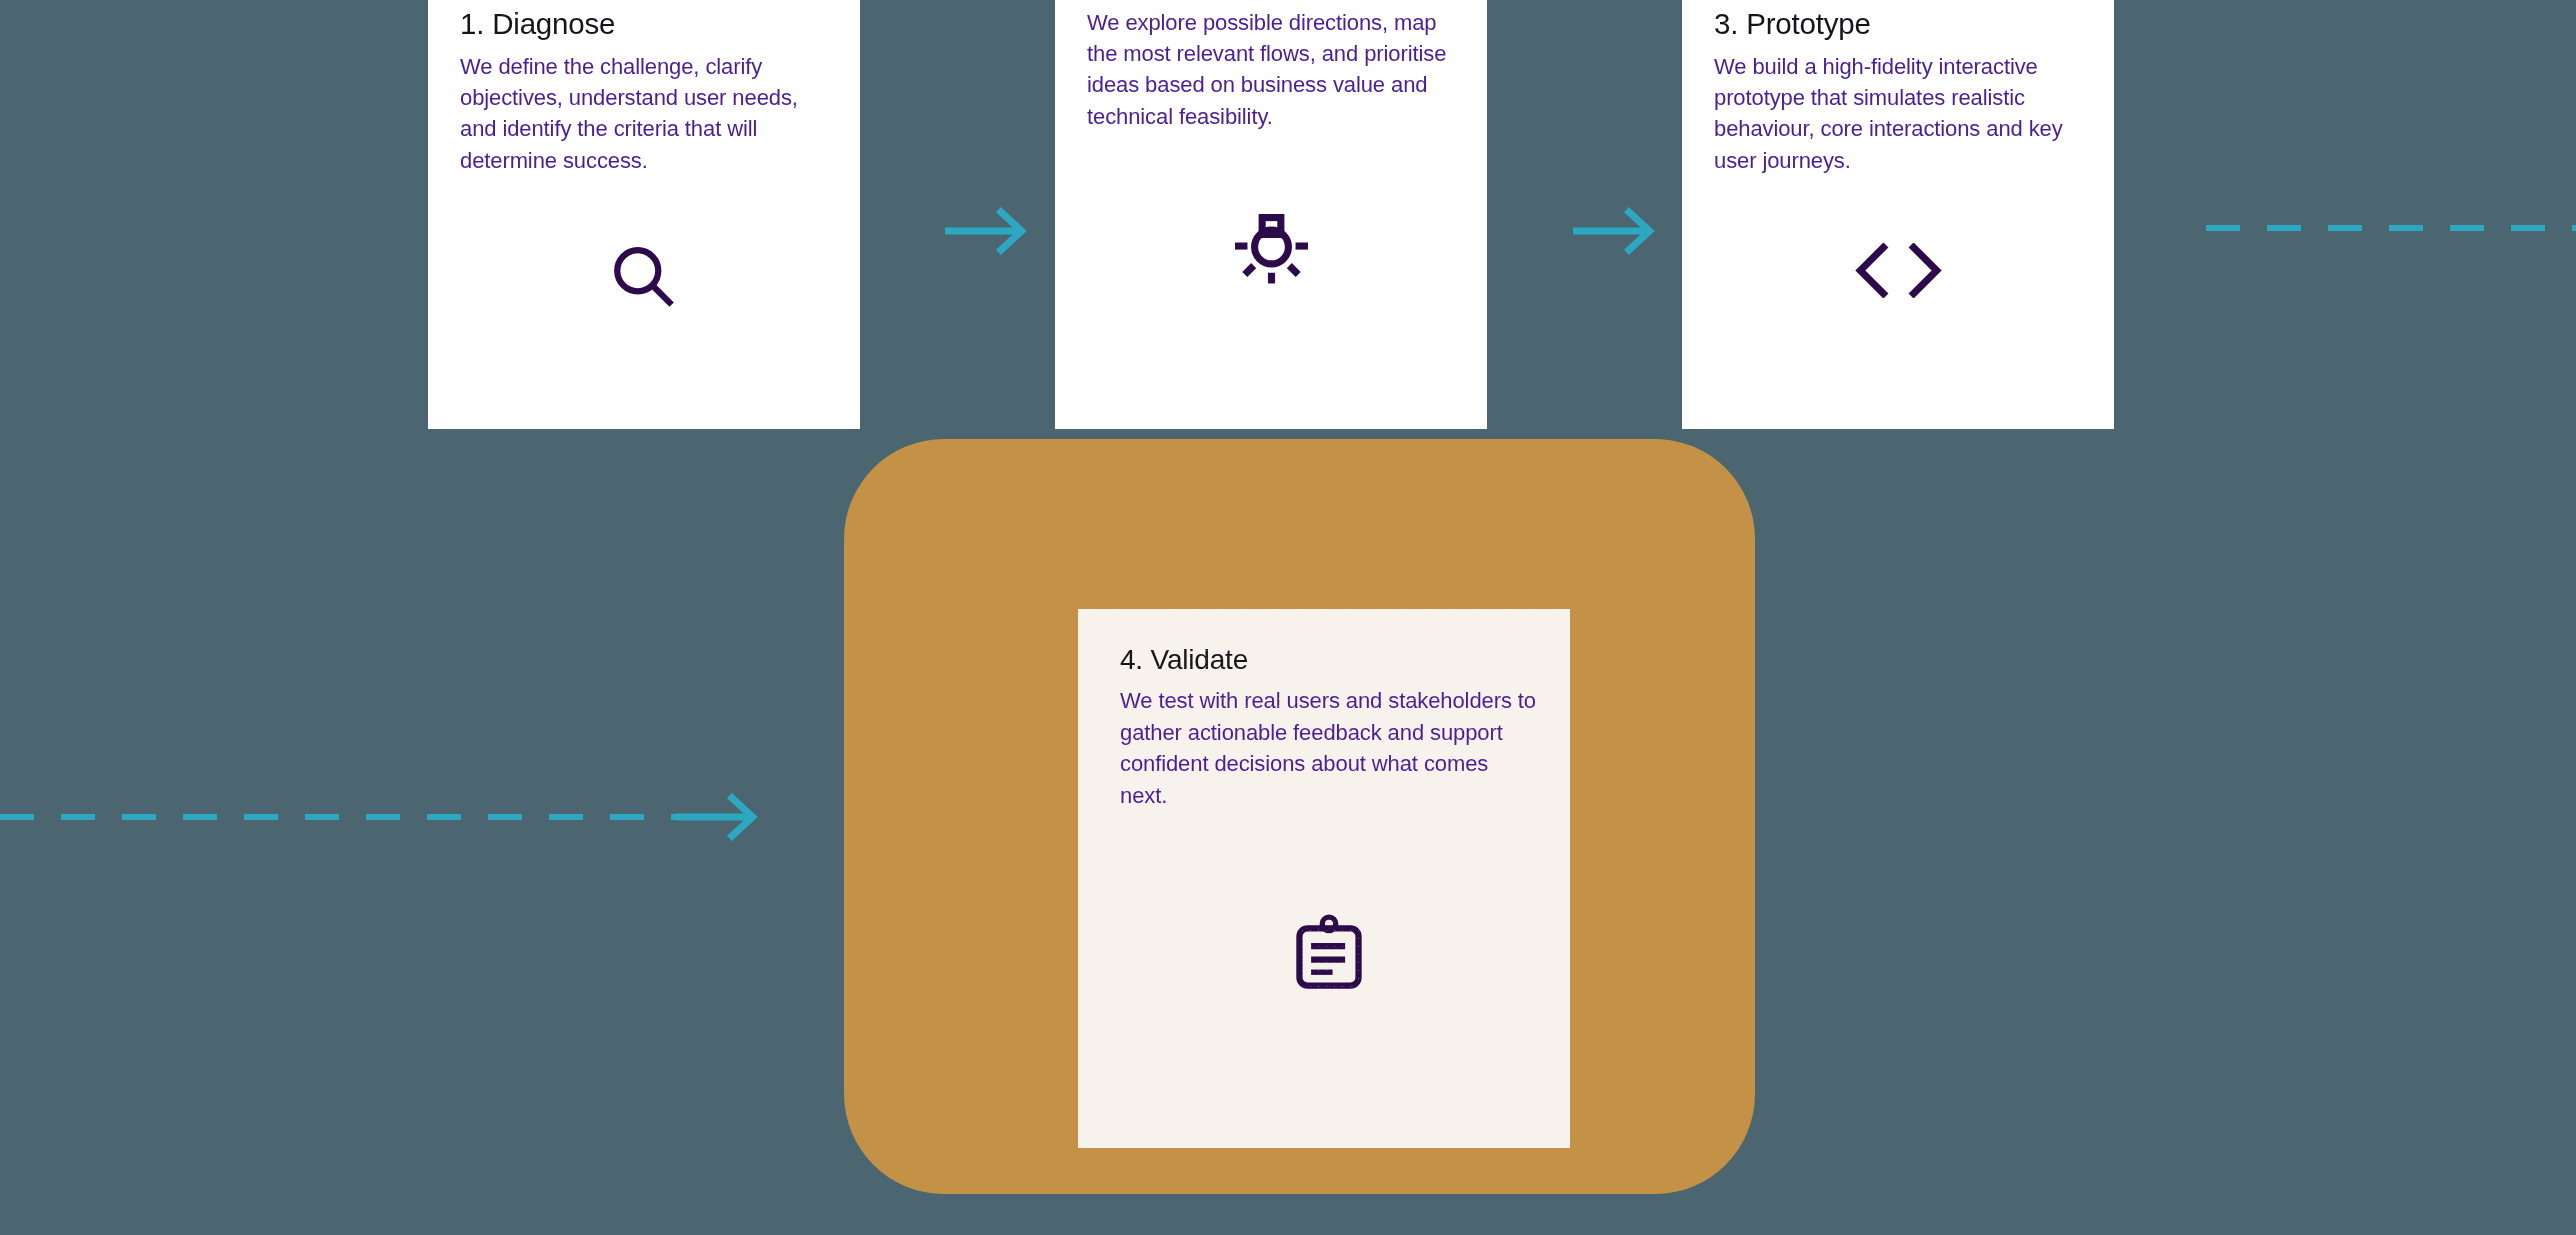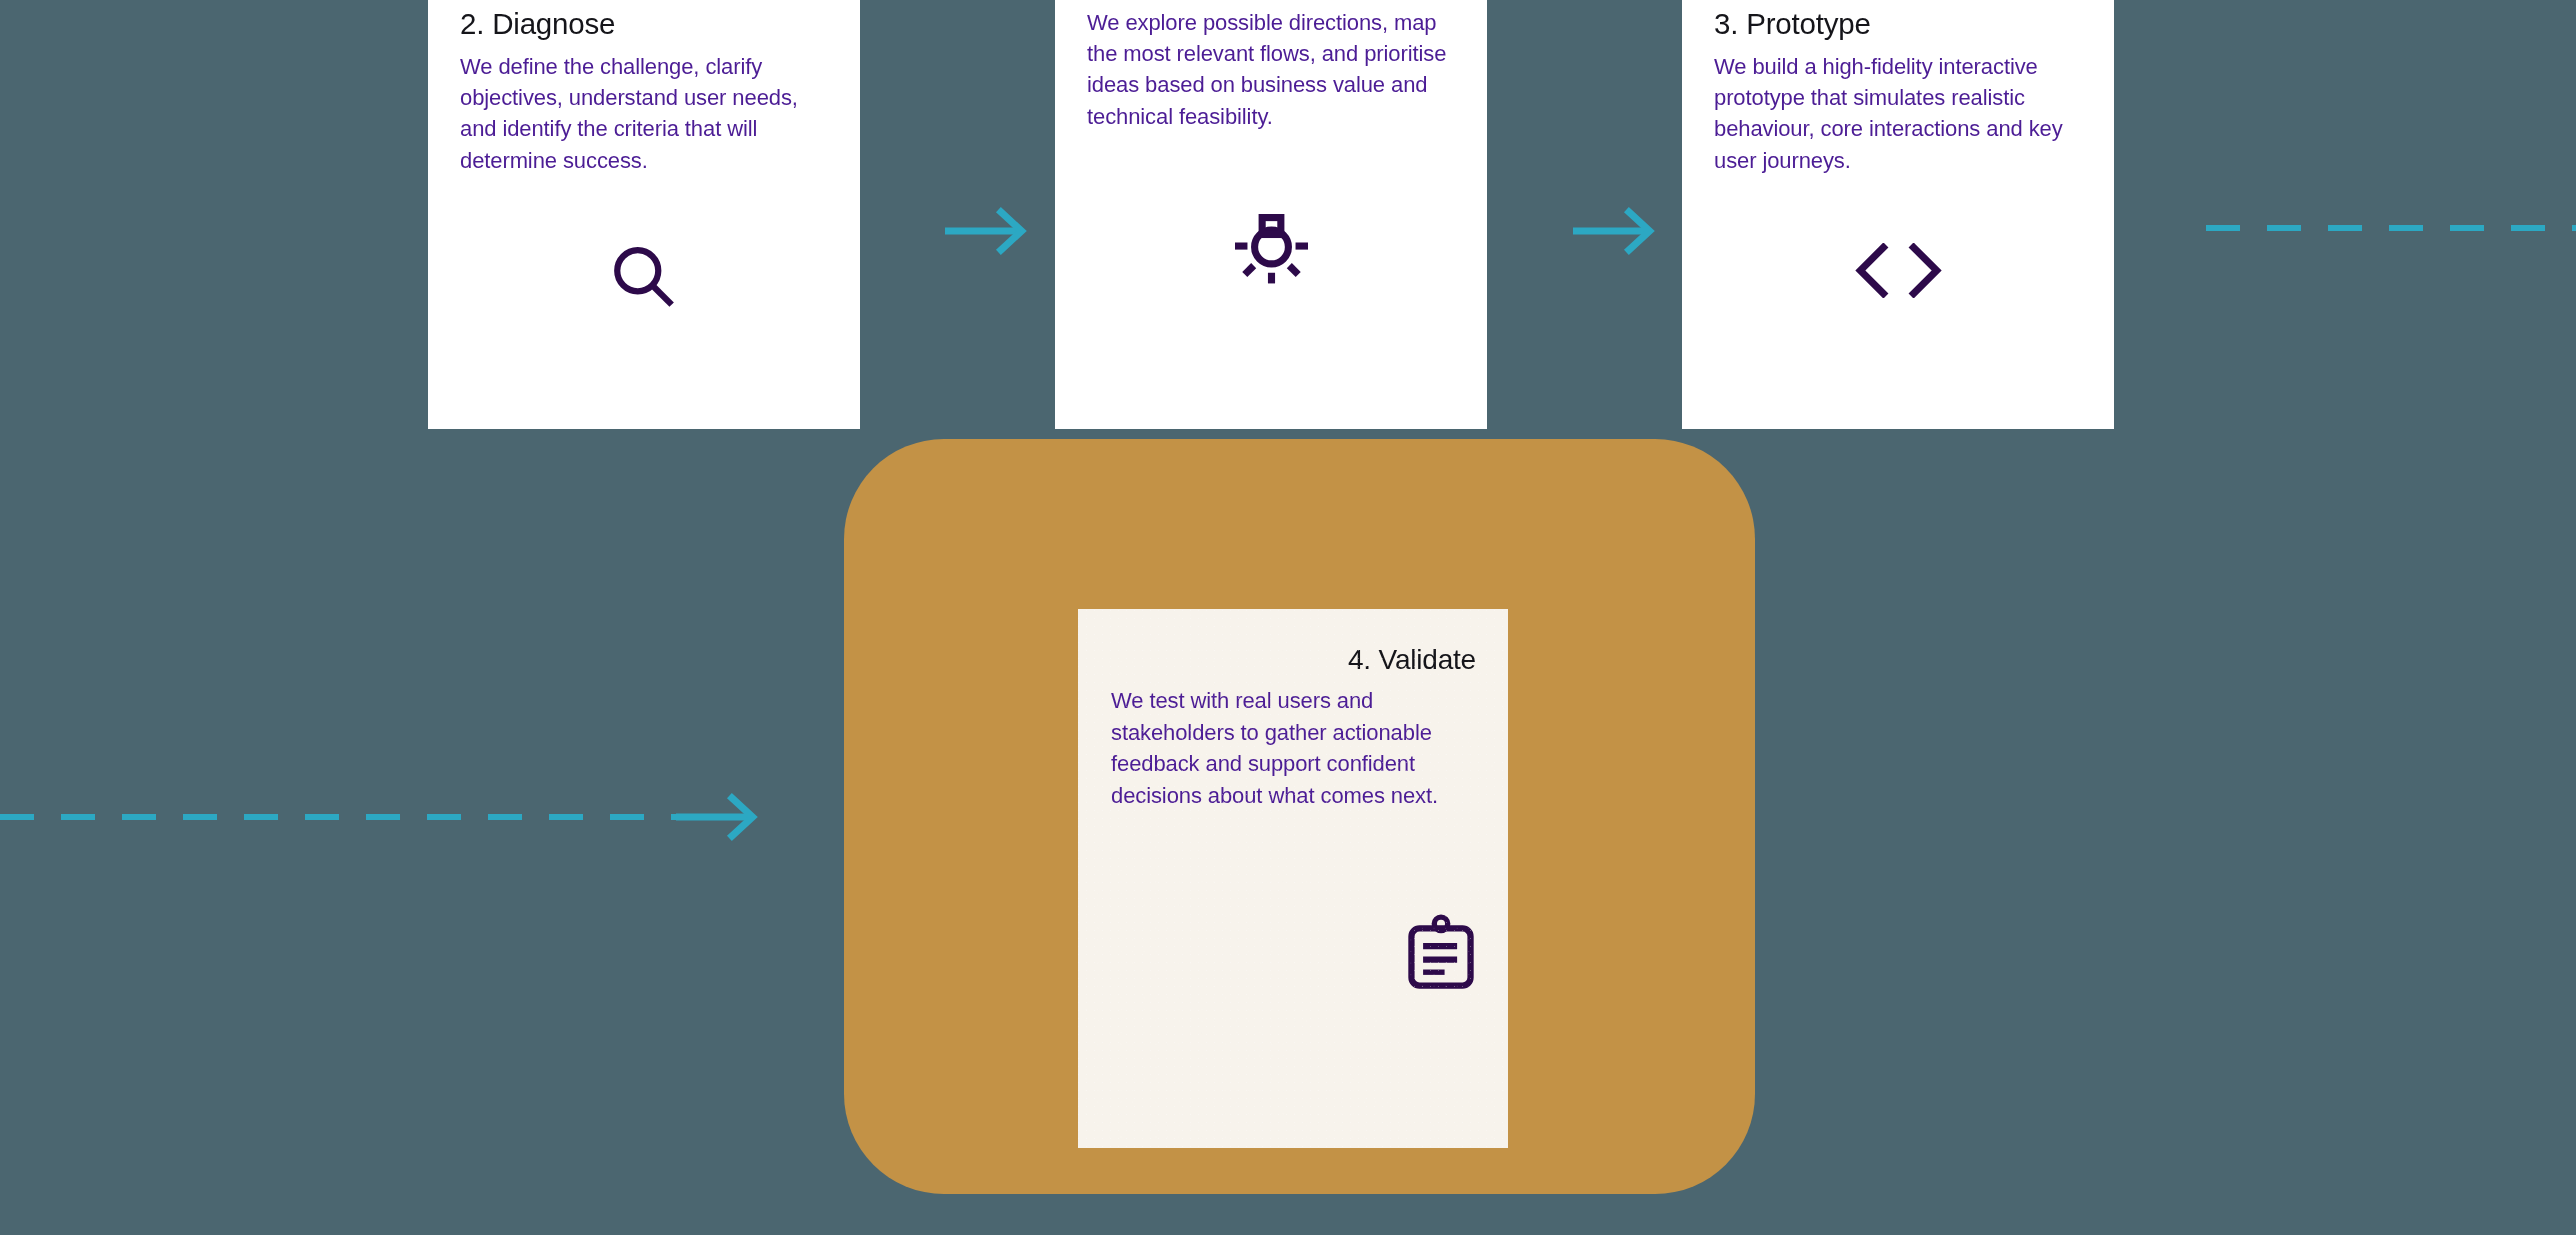--- a/index.html
+++ b/index.html
@@ -45,25 +45,24 @@
     padding: 30px 32px 0 32px;
   }
 
   .step-card.card-1 { left: 428px;  top: -23px; width: 432px; height: 452px; }
   .step-card.card-2 { left: 1055px; top: -23px; width: 432px; height: 452px; }
   .step-card.card-3 { left: 1682px; top: -23px; width: 432px; height: 452px; }
 
   .step-card.card-4 {
     left: 1078px;
     top: 609px;
-    width: 430px;
+    width: 492px;
     height: 539px;
     background: #f7f3ec;
-    padding: 34px 32px 0 33px;
-    align-items: flex-end;
+    padding: 34px 32px 0 42px;
   }
 
   .step-title {
     font-size: 29.5px;
     font-weight: 400;
     color: #15151a;
     letter-spacing: -0.2px;
     line-height: 1.18;
     margin-bottom: 9px;
     white-space: nowrap;
@@ -142,21 +141,21 @@
 
 <div class="stage">
 
   <div class="highlight-panel"></div>
 
   <div class="dashed-line dashed-right"></div>
 
   <div class="dashed-line dashed-left"></div>
 
   <div class="step-card card-1">
-    <div class="step-title">2. Diagnose</div>
+    <div class="step-title">1. Diagnose</div>
     <div class="step-desc">We define the challenge, clarify objectives, understand user needs, and identify the criteria that will determine success.</div>
     <div class="step-icon">
       <svg width="66" height="66" viewBox="0 0 74 74" fill="none" aria-hidden="true">
         <circle cx="30" cy="30" r="23" stroke="#2d0a4a" stroke-width="7"></circle>
         <line x1="46.5" y1="46.5" x2="68" y2="68" stroke="#2d0a4a" stroke-width="7" stroke-linecap="butt"></line>
       </svg>
     </div>
   </div>
 
   <div class="step-card card-2">

